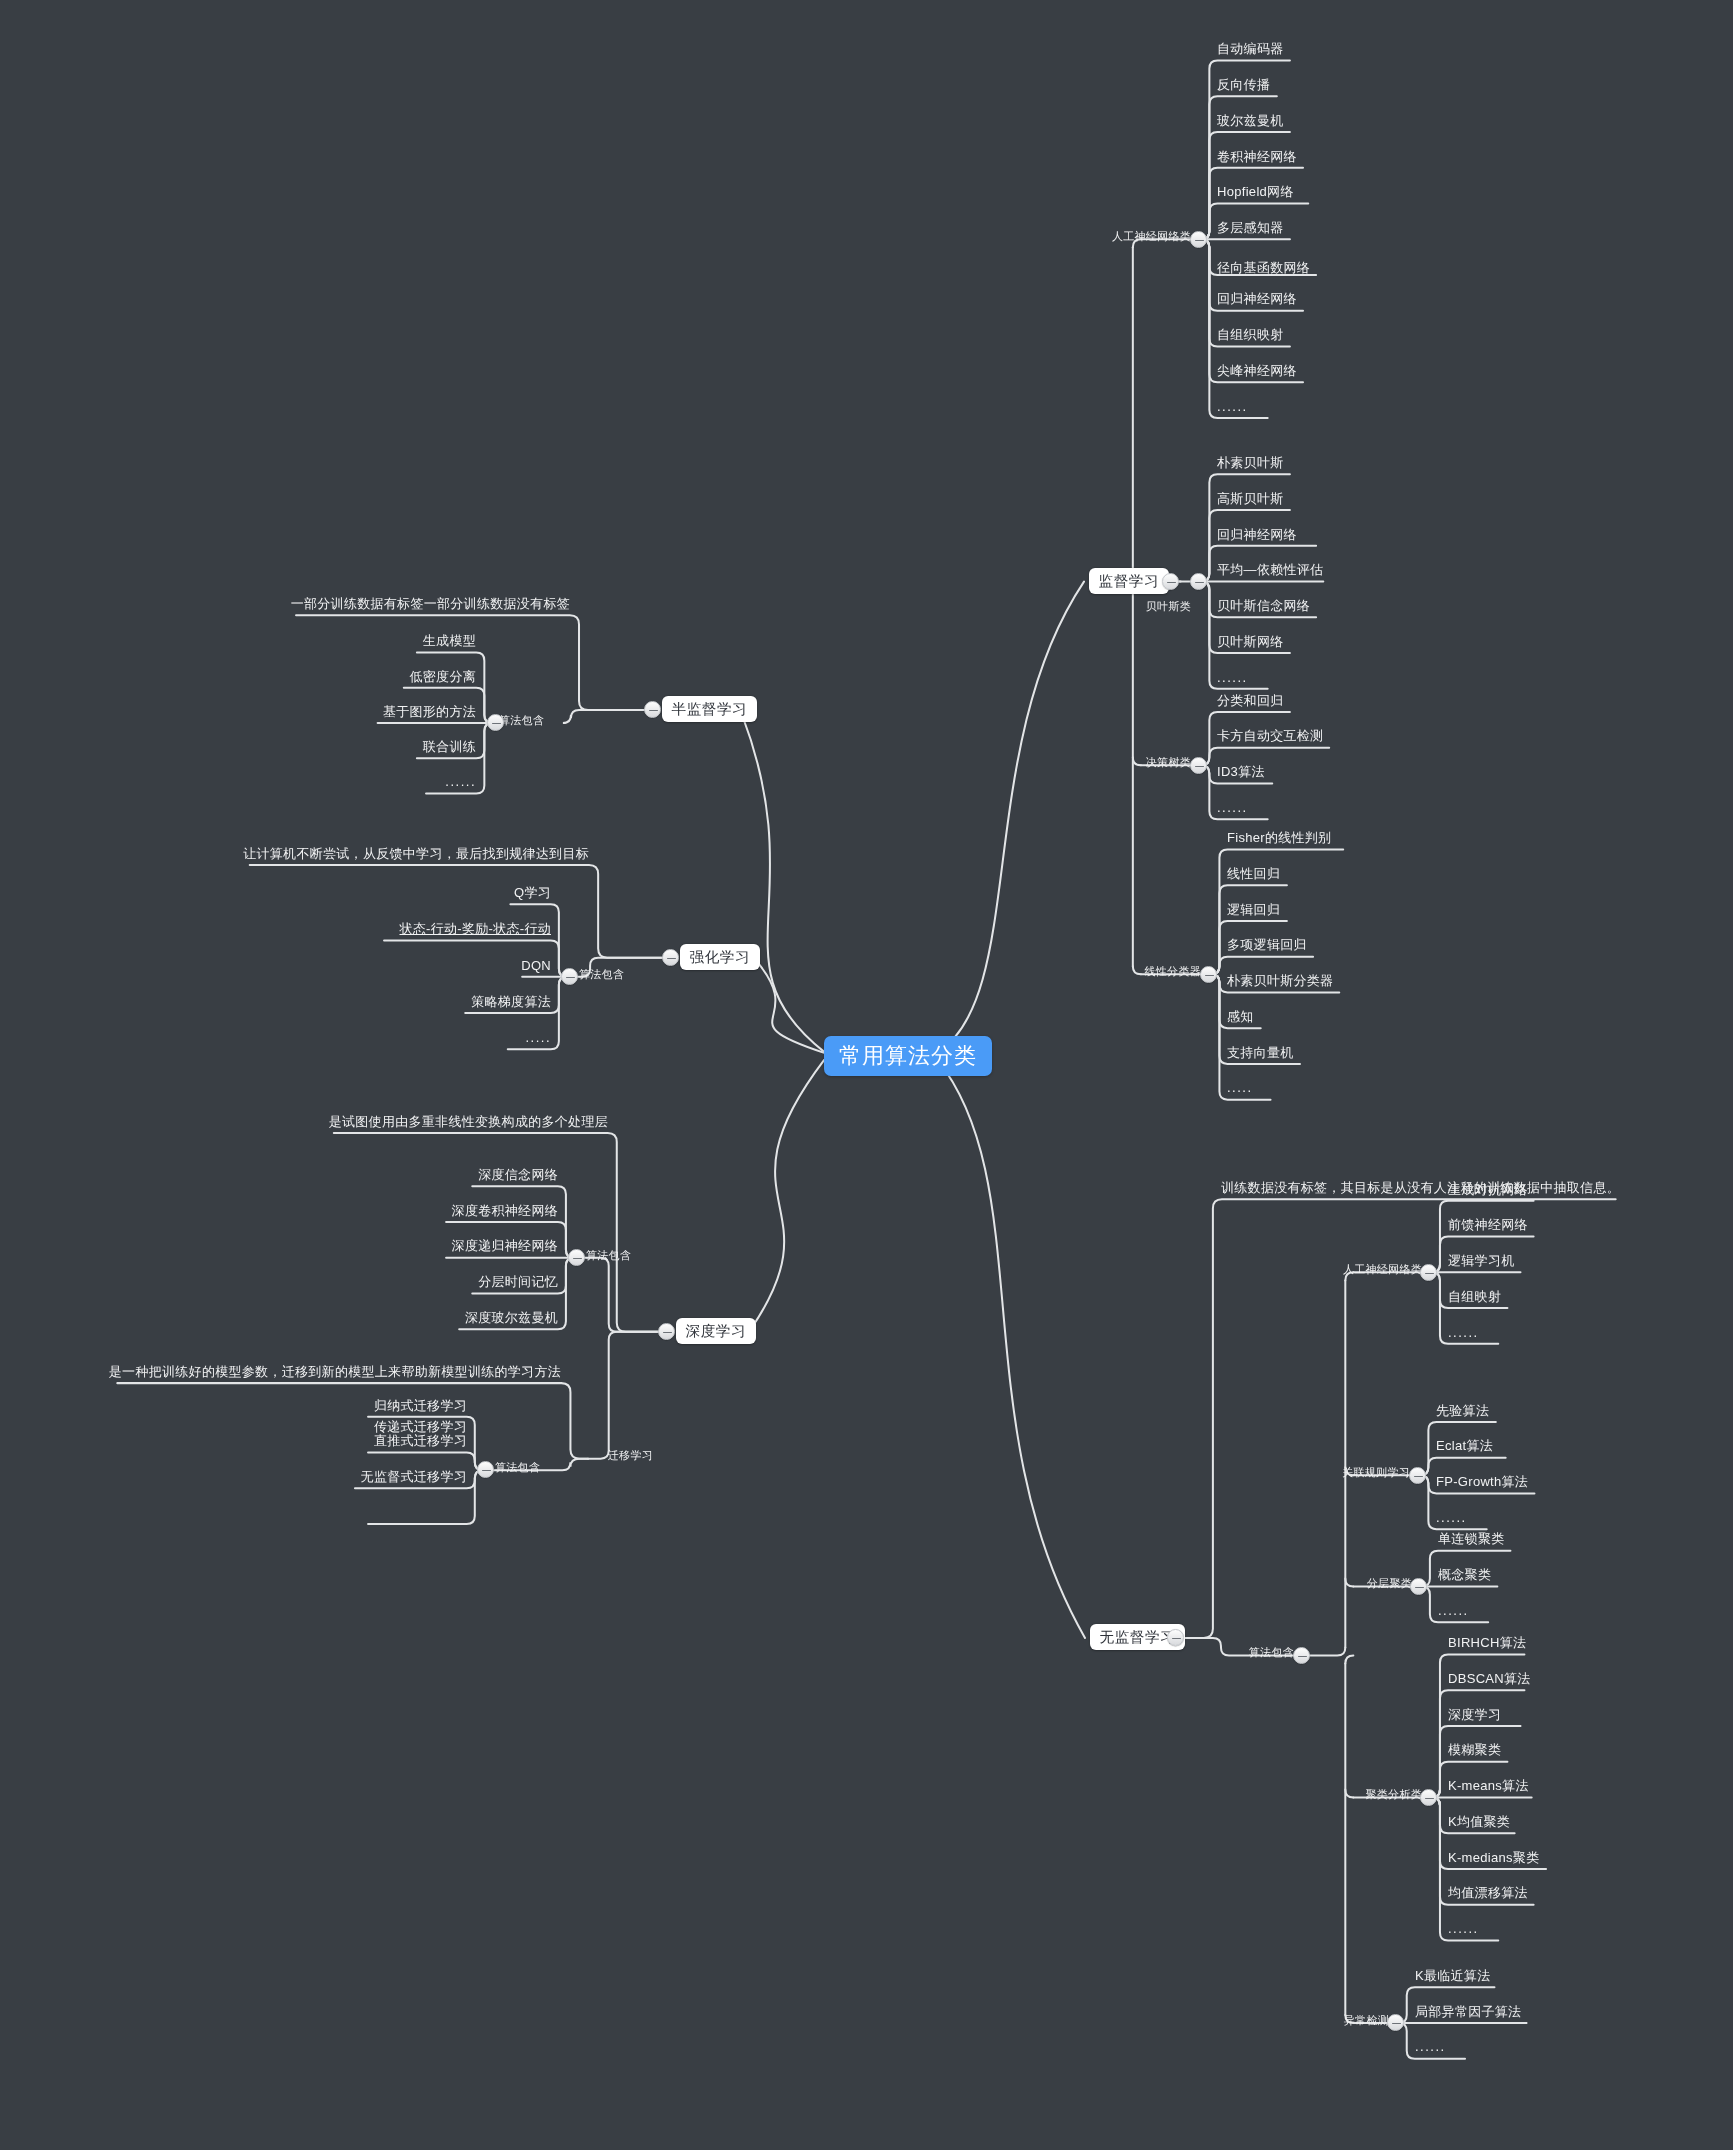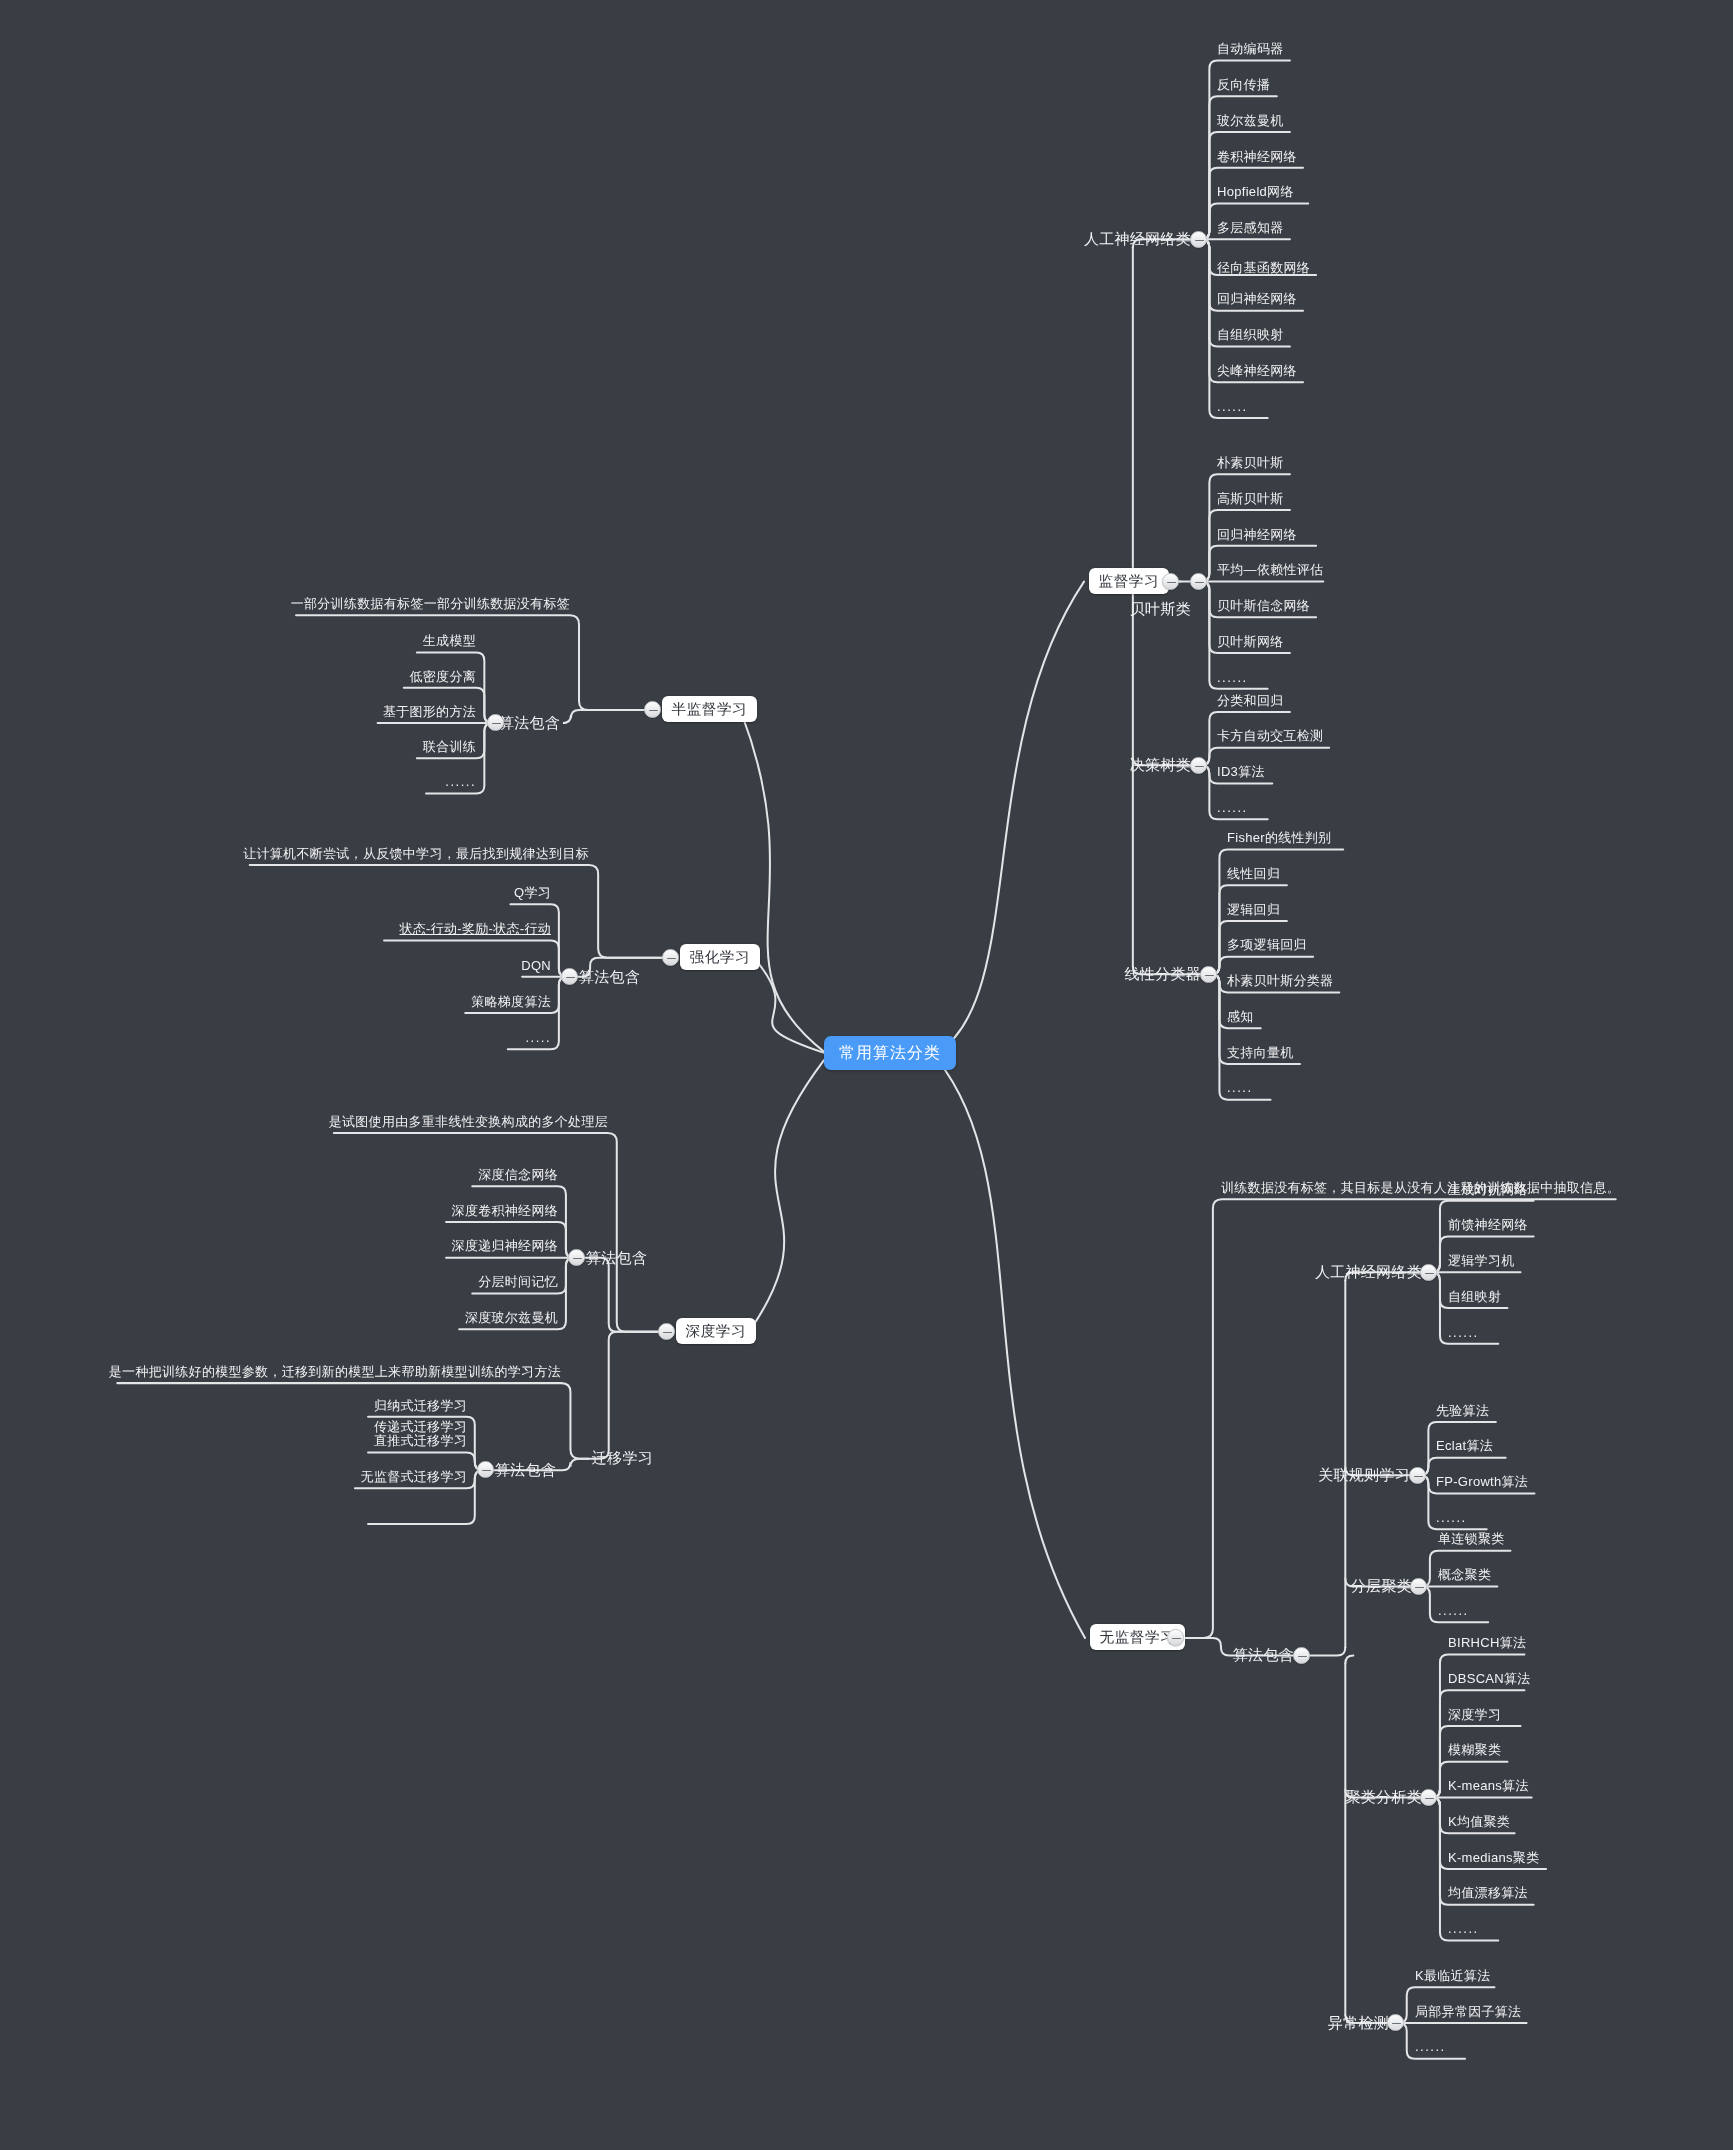--- a/index.html
+++ b/index.html
@@ -9,32 +9,32 @@
     color:#ffffff;
     -webkit-font-smoothing:antialiased;
   }
   #canvas{position:absolute;inset:0;width:1734px;height:2151px;}
   svg#wires{position:absolute;left:0;top:0;width:1734px;height:2151px;pointer-events:none;}
   .node{position:absolute;white-space:nowrap;line-height:1;}
 
   
   .root{
     background:#4a9bf7;color:#ffffff;border-radius:7px;
-    padding:9px 15px;font-size:16px;letter-spacing:1px;
+    padding:9px 15px;font-size:22px;letter-spacing:1px;
     box-shadow:0 1px 3px rgba(0,0,0,.25);
   }
   
   .pill{
     background:#ffffff;color:#2f333a;border-radius:6px;
     padding:5.5px 9.6px;font-size:14.6px;letter-spacing:0.5px;
     box-shadow:0 0.5px 2px rgba(0,0,0,.3);
   }
   
   .lbl{color:#f2f3f4;font-size:13.6px;letter-spacing:0.3px;}
-  .lbl.l2{font-size:15px;}
+  .lbl.l2{font-size:11px;font-family:Liberation Serif, serif;}
   .lbl.l3{font-size:13px;}
   .lbl.desc{font-size:13px;}
   .lbl.dots{font-size:13px;letter-spacing:1.5px;}
 
   
   .toggle{
     position:absolute;width:17px;height:17px;border-radius:50%;
     background:linear-gradient(180deg,#fdfdfd 0%,#d8dadd 100%);
     border:0.5px solid #c3c6ca;box-sizing:border-box;
     box-shadow:0 0.5px 1px rgba(0,0,0,.35);

